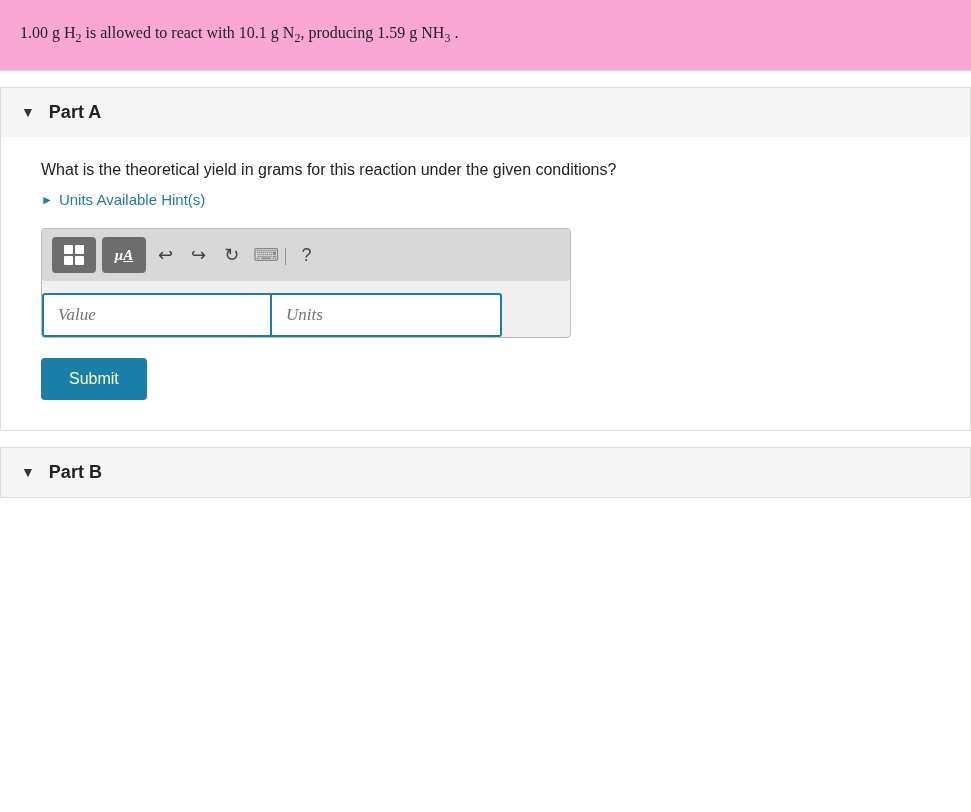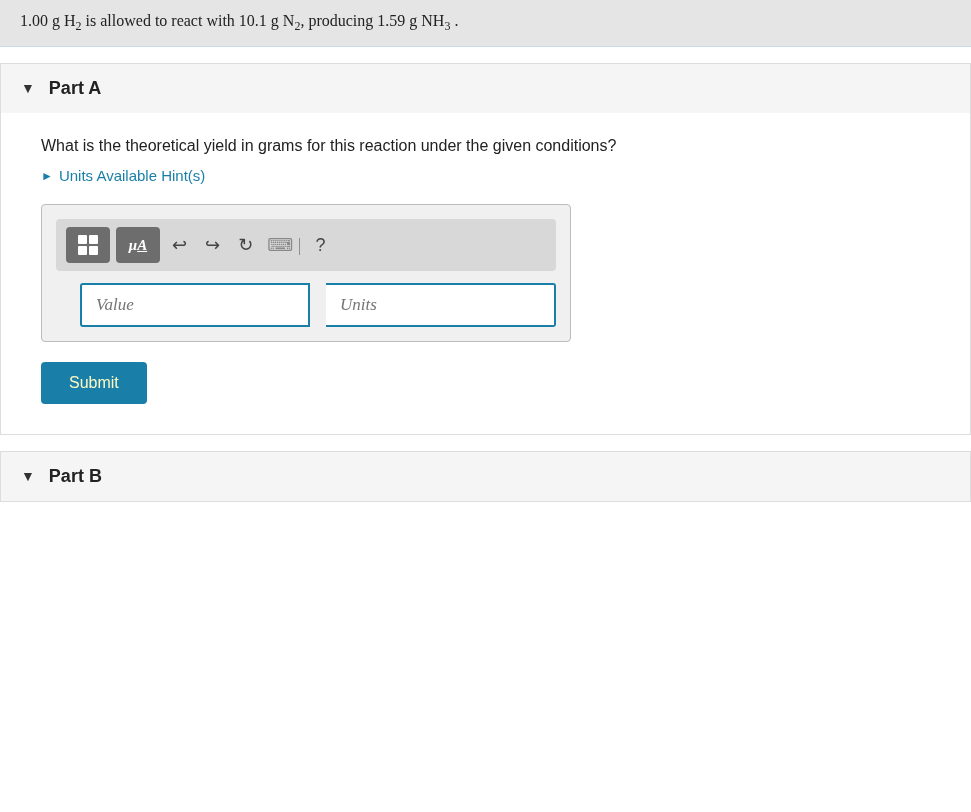--- a/index.html
+++ b/index.html
@@ -10,23 +10,23 @@
 
     body {
       font-family: Georgia, 'Times New Roman', serif;
       font-size: 16px;
       background: #fff;
       color: #222;
       width: 971px;
     }
 
     .info-bar {
-      background: #e5e5e5;
+      background: #f9a8d4;
       border-bottom: 1px solid #c8dde8;
-      padding: 12px 20px;
+      padding: 24px 20px;
       font-size: 16px;
       color: #222;
     }
 
     .info-bar sub {
       font-size: 0.75em;
     }
 
     .part-section {
       background: #f5f5f5;
@@ -85,21 +85,20 @@
     }
 
     .hint-link .hint-arrow {
       font-size: 12px;
     }
 
     .answer-box {
       border: 1px solid #bbb;
       background: #f0f0f0;
       border-radius: 4px;
-      padding: 14px;
       display: inline-block;
       min-width: 530px;
       margin-bottom: 20px;
     }
 
     .toolbar {
       display: flex;
       align-items: center;
       gap: 6px;
       margin-bottom: 12px;
@@ -142,22 +141,21 @@
     }
 
     .toolbar-separator {
       color: #888;
       font-size: 18px;
       margin: 0 2px;
     }
 
     .input-row {
       display: flex;
-      gap: 16px;
-      margin-left: 24px;
+      gap: 0;
     }
 
     .value-input {
       border: 2px solid #1a7fa8;
       border-radius: 3px 0 0 3px;
       padding: 10px 14px;
       font-size: 17px;
       font-style: italic;
       color: #aaa;
       width: 230px;

